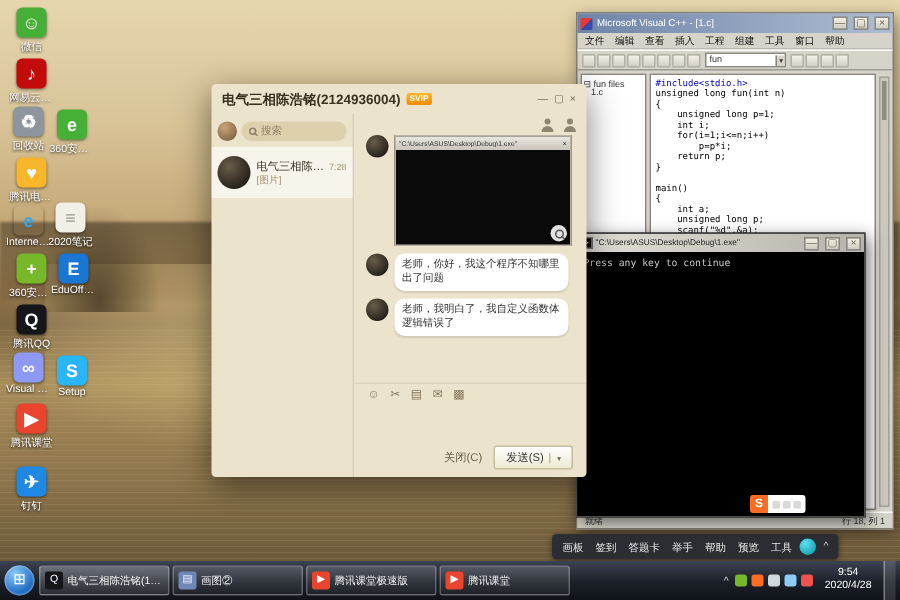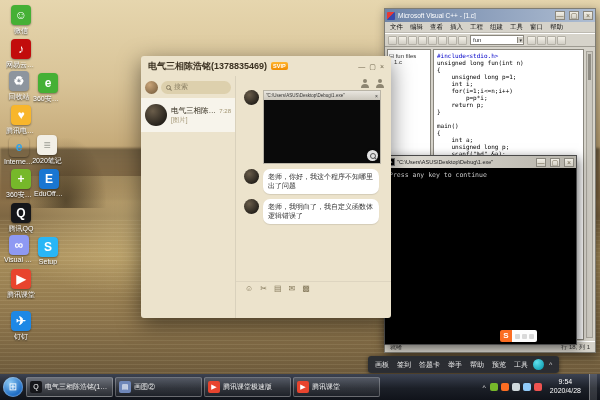--- a/index.html
+++ b/index.html
@@ -352,21 +352,21 @@
         <span class="ctrl-box">×</span>
       </span>
     </div>
     <div class="con-body">
         <div class="con-line">Press any key to continue</div>
       </div>
   </div>
 
   <div class="qq-win">
     <div class="qq-titlebar">
-      <span class="qq-title">电气三相陈浩铭(1378835469)</span>
+      <span class="qq-title">电气三相陈浩铭(2124936004)</span>
       <span class="svip">SVIP</span>
       <span class="win-ctrls">
         <span>—</span>
         <span>▢</span>
         <span>×</span>
       </span>
     </div>
     <div class="qq-body">
       <div class="qq-side">
         <div class="qq-search-row">
@@ -413,20 +413,27 @@
           </div>
         </div>
         <div class="chat-toolbar">
             <span class="ct-icon">☺</span>
             <span class="ct-icon">✂</span>
             <span class="ct-icon">▤</span>
             <span class="ct-icon">✉</span>
             <span class="ct-icon">▩</span>
           </div>
         <div class="chat-input"></div>
+        <div class="chat-btns">
+          <button class="btn-close">关闭(C)</button>
+          <button class="btn-send">
+            <span>发送(S)</span>
+            <span class="send-caret">▾</span>
+          </button>
+        </div>
       </div>
     </div>
   </div>
 
   <div class="sogou">
     <span class="sogou-s">S</span>
     <span class="sogou-strip">
       <i></i>
       <i></i>
       <i></i>

